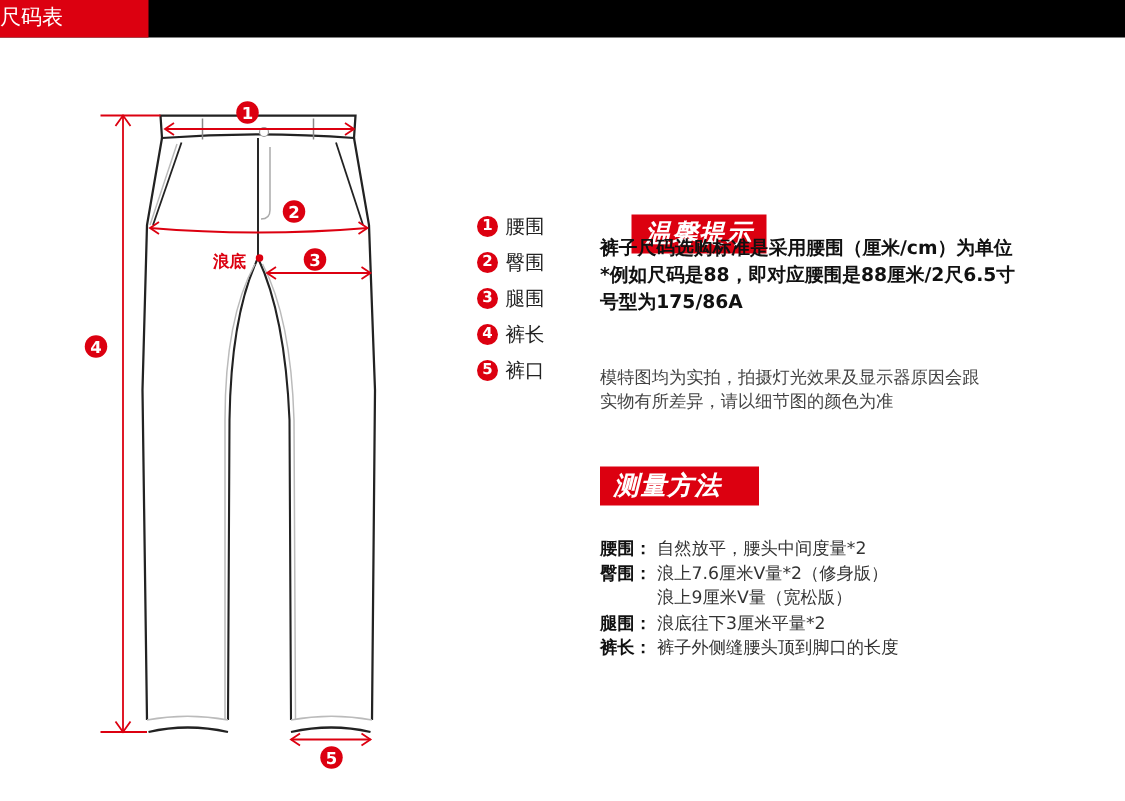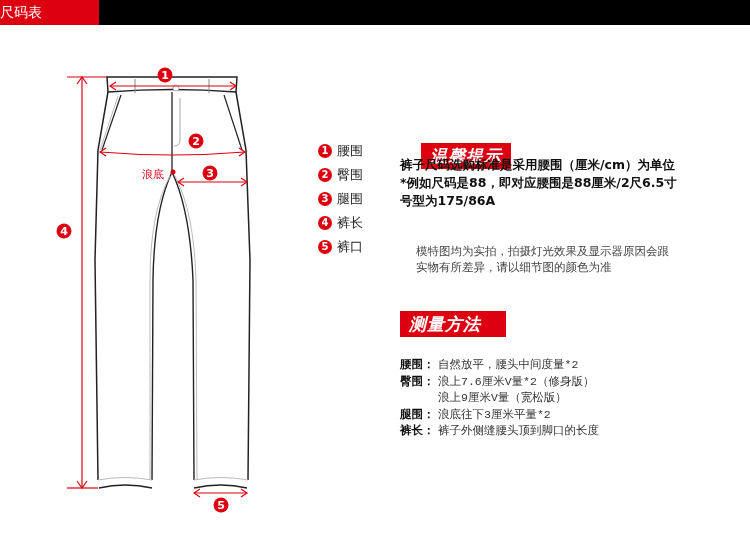--- a/index.html
+++ b/index.html
@@ -5,36 +5,36 @@
   * { margin: 0; padding: 0; box-sizing: border-box; }
   html, body { width: 750px; height: 534px; background: #ffffff; overflow: hidden; }
   body { position: relative; font-family: "DejaVu Sans", "Liberation Sans", sans-serif; color: #222; }
 
   .header-bar { position: absolute; left: 0; top: 0; width: 750px; height: 25px; background: #000000; }
   .header-tab { position: absolute; left: 0; top: 0; width: 99px; height: 25px; background: #dc0010;
     color: #fff; font-size: 14px; line-height: 25px; }
 
   .diagram { position: absolute; left: 0; top: 30px; width: 300px; height: 504px; }
   .diagram svg { position: absolute; left: 0; top: 0; }
-  .diagram-label { position: absolute; font-size: 11px; color: #dc0010; font-weight: normal; }
+  .diagram-label { position: absolute; font-size: 11px; color: #dc0010; font-weight: bold; }
 
   .legend { position: absolute; left: 318px; top: 139px; }
   .legend-item { display: flex; align-items: center; height: 24px; font-size: 13px; color: #222; }
   .num-badge { width: 14px; height: 14px; border-radius: 50%; background: #dc0010; color: #fff;
     font-size: 10px; font-weight: bold; line-height: 14px; text-align: center; margin-right: 5px; flex: none; }
 
   .section-tag { position: absolute; left: 400px; height: 26px; background: #dc0010; color: #fff;
     font-size: 17px; font-weight: bold; font-style: italic; line-height: 26px; padding: 0 9px; letter-spacing: 1px; }
   .tips-tag { top: 143px; width: 90px; margin-left: 21px; }
   .method-tag { top: 311px; width: 106px; }
 
   .tips-main { position: absolute; left: 400px; top: 156px; font-size: 12.5px; font-weight: bold; color: #111; line-height: 18px; white-space: nowrap; }
-  .tips-note { position: absolute; left: 400px; top: 243px; font-size: 11.5px; color: #444; line-height: 16px; white-space: nowrap; margin-left: 16px; }
+  .tips-note { position: absolute; left: 400px; top: 243px; font-size: 11.5px; color: #444; line-height: 16px; white-space: nowrap; }
 
-  .method-list { position: absolute; left: 400px; top: 357px; font-size: 11.5px; color: #333; line-height: 16.5px; white-space: nowrap; font-family: Liberation Mono, monospace; }
+  .method-list { position: absolute; left: 400px; top: 357px; font-size: 11.5px; color: #333; line-height: 16.5px; white-space: nowrap; }
   .method-row { display: flex; }
   .method-key { font-weight: bold; color: #111; width: 38px; flex: none; }
   .method-val { }
   .method-indent { padding-left: 38px; text-align: center; }
 </style>
 </head>
 <body>
 
 <div class="header-bar"></div>
 <div class="header-tab">尺码表</div>

